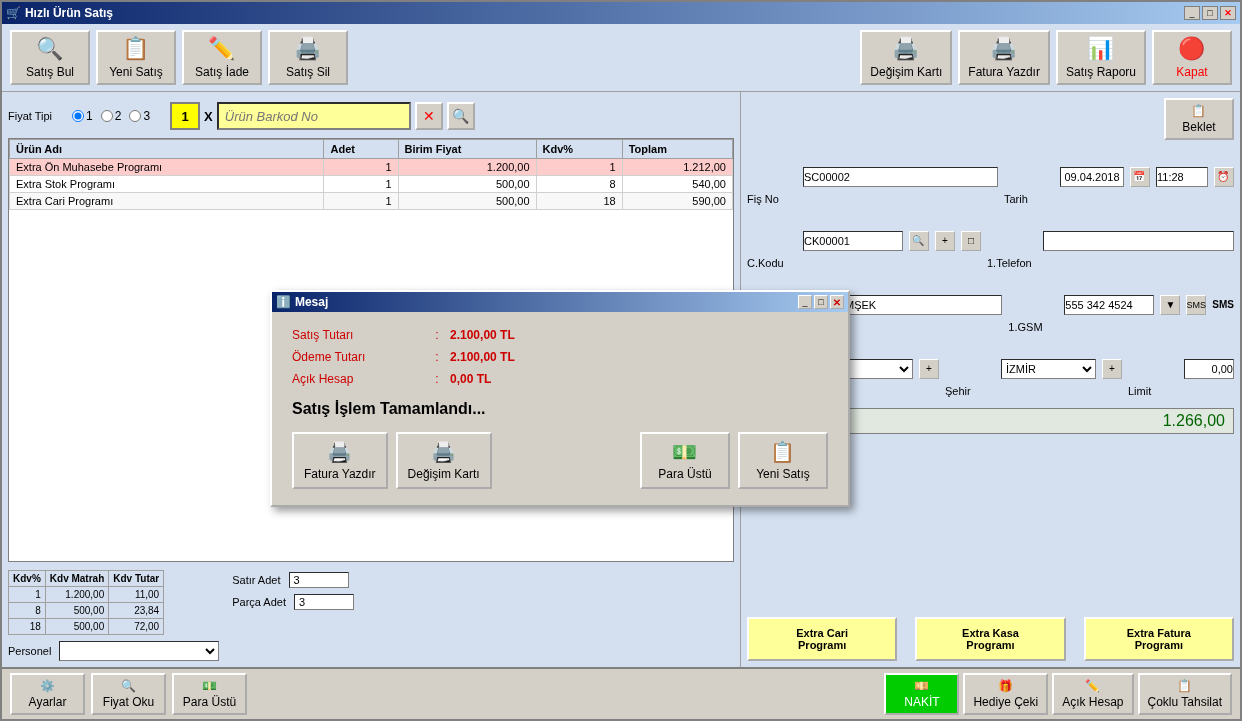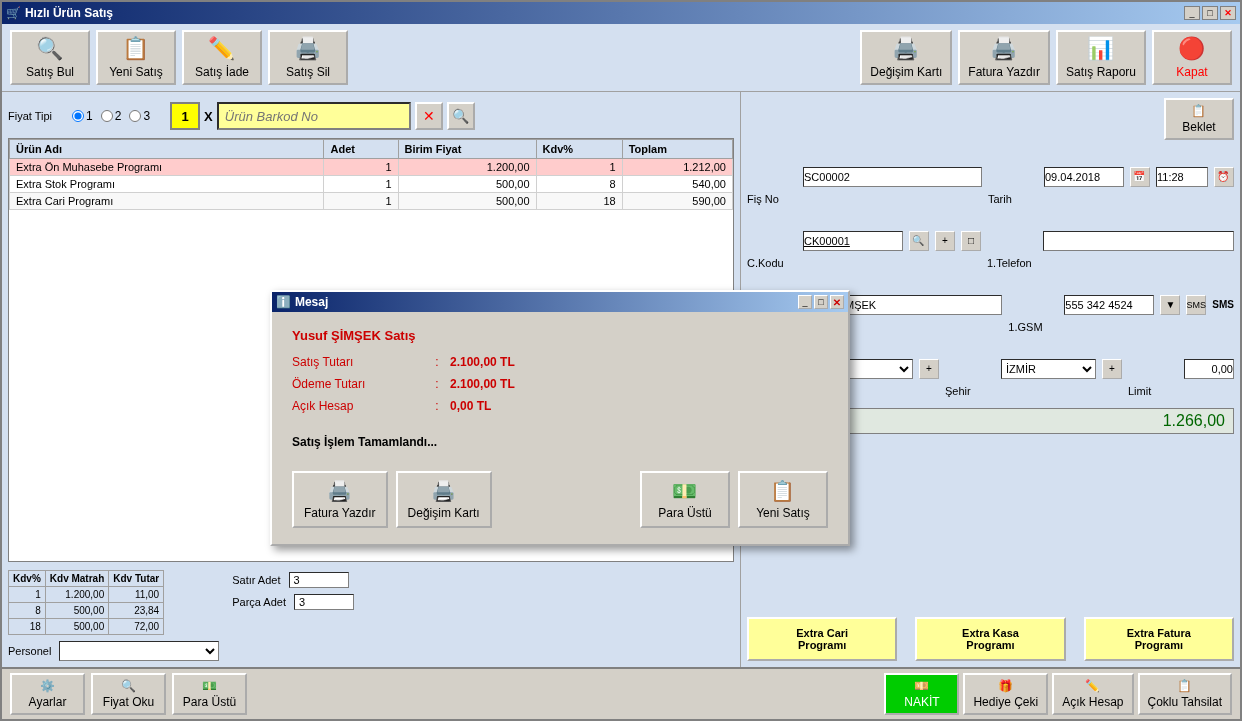--- a/index.html
+++ b/index.html
@@ -73,21 +73,21 @@
     .modal { background: #d4d0c8; border: 2px outset #ffffff; width: 580px; padding: 0; box-shadow: 4px 4px 8px rgba(0,0,0,0.4); position: absolute; top: 290px; left: 270px; }
     .modal-titlebar { background: linear-gradient(to right, #0a246a, #a6caf0); height: 20px; display: flex; align-items: center; justify-content: space-between; padding: 0 4px; }
     .modal-title { color: white; font-size: 11px; font-weight: bold; display: flex; align-items: center; gap: 4px; }
     .modal-close { width: 14px; height: 14px; background: #d4d0c8; border: 1px outset #fff; display: flex; align-items: center; justify-content: center; cursor: pointer; font-size: 10px; color: #cc0000; font-weight: bold; }
     .modal-body { padding: 16px 20px; }
     .modal-customer { color: #cc0000; font-size: 13px; font-weight: bold; margin-bottom: 12px; }
     .modal-row { display: flex; align-items: center; margin-bottom: 8px; font-size: 13px; }
     .modal-row-label { color: #cc0000; min-width: 140px; }
     .modal-row-sep { color: #cc0000; margin-right: 8px; }
     .modal-row-value { color: #cc0000; font-weight: bold; }
-    .modal-status { font-size: 12px; font-weight: bold; margin: 22px 0; }
+    .modal-status { font-size: 16px; font-weight: bold; margin: 14px 0; }
     .modal-buttons { display: flex; gap: 8px; justify-content: space-between; }
     .modal-btn { background: #d4d0c8; border: 2px outset #ffffff; padding: 6px 10px; min-width: 90px; display: flex; flex-direction: column; align-items: center; gap: 3px; cursor: pointer; font-size: 11px; }
     .modal-btn .icon { font-size: 20px; }
     .modal-btn-group-left { display: flex; gap: 8px; }
     .modal-btn-group-right { display: flex; gap: 8px; }
 
     input[type=radio] { width: 12px; height: 12px; }
     select { font-size: 11px; }
   </style>
 </head>
@@ -265,29 +265,29 @@
         <button class="beklet-btn">
           <span>📋</span>
           <span>Beklet</span>
         </button>
       </div>
 
       <div class="form-row">
         <span class="form-label">Fiş No</span>
         <input class="form-input form-input-wide" type="text" value="SC00002" style="">
         <span class="form-label">Tarih</span>
-        <input class="form-input" type="text" style="width: 80px;" value="09.04.2018">
+        <input class="form-input" type="text" style="width: 64px; text-align: center;" value="09.04.2018">
         <div class="form-btn-small">📅</div>
         <input class="form-input" type="text" style="width: 52px;" value="11:28">
         <div class="form-btn-small">⏰</div>
       </div>
 
       <div class="form-row">
         <span class="form-label">C.Kodu</span>
-        <input class="form-input" type="text" style="width: 100px; text-decoration: underline;" value="CK00001">
+        <input class="form-input" type="text" style="width: 100px;" value="CK00001">
         <div class="form-btn-small">🔍</div>
         <div class="form-btn-small">+</div>
         <div class="form-btn-small">□</div>
         <span class="form-label">1.Telefon</span>
         <input class="form-input form-input-wide" type="text" style="">
       </div>
 
       <div class="form-row">
         <span class="form-label">M.Adı</span>
         <input class="form-input form-input-wide" type="text" value="Yusuf ŞİMŞEK" style="">
@@ -364,21 +364,20 @@
       <span>ℹ️</span>
       <span>Mesaj</span>
     </div>
     <div style="display:flex; gap:2px;">
       <div style="width:14px;height:14px;background:#d4d0c8;border:1px outset #fff;display:flex;align-items:center;justify-content:center;font-size:9px;">_</div>
       <div style="width:14px;height:14px;background:#d4d0c8;border:1px outset #fff;display:flex;align-items:center;justify-content:center;font-size:9px;">□</div>
       <div class="modal-close">✕</div>
     </div>
   </div>
   <div class="modal-body">
-    <div class="modal-customer">Yusuf ŞİMŞEK Satış</div>
 
     <div class="modal-row">
       <span class="modal-row-label">Satış Tutarı</span>
       <span class="modal-row-sep">&nbsp;:&nbsp;</span>
       <span class="modal-row-value">2.100,00 TL</span>
     </div>
 
     <div class="modal-row">
       <span class="modal-row-label">Ödeme Tutarı</span>
       <span class="modal-row-sep">&nbsp;:&nbsp;</span>

